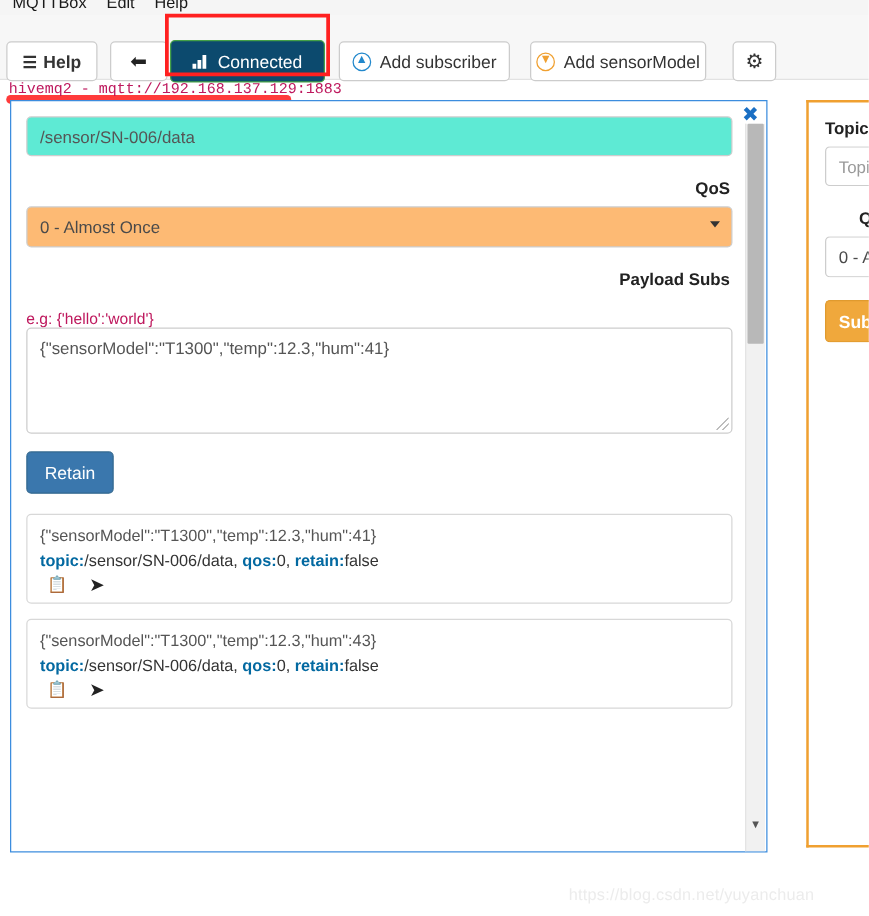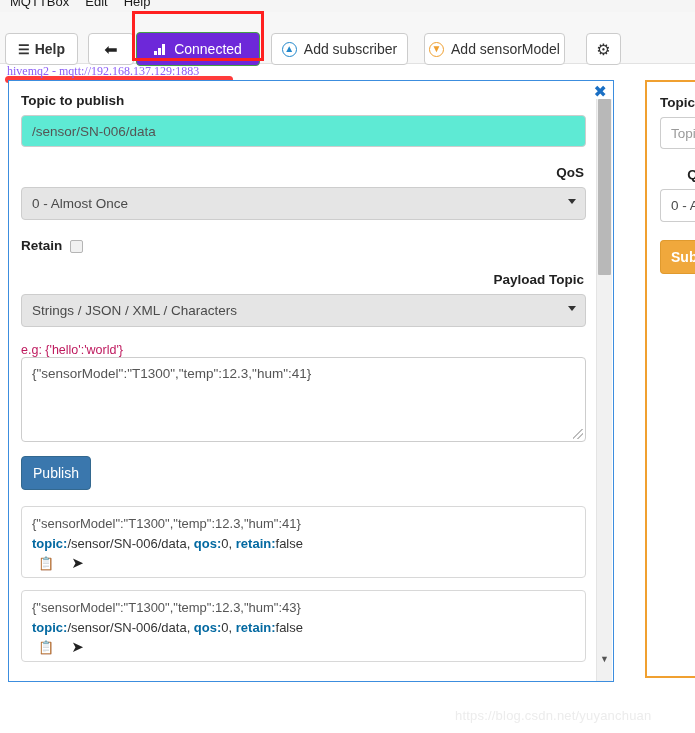--- a/index.html
+++ b/index.html
@@ -59,21 +59,21 @@
     white-space: nowrap;
     cursor: pointer;
     padding: 0 12px;
   }
   .btn-menu { left: 5px; top: 21px; width: 73px; font-weight: bold; font-size: 14px; }
   .btn-menu .hamburger { font-size: 13px; margin-right: 5px; letter-spacing: 0; }
   .btn-back { left: 88px; top: 21px; width: 46px; }
   .btn-back .arrow { font-size: 16px; color: #222; }
   .btn-connected {
     left: 136px; top: 20px; width: 124px; height: 34px;
-    background: #6d28d9;
+    background: #0c4a6e;
     border: 1px solid #43a047;
     color: #ffffff;
     font-size: 14px;
     border-radius: 4px;
   }
   .signal-icon {
     display: inline-block;
     width: 13px; height: 11px;
     margin-right: 7px;
     position: relative;
@@ -125,23 +125,23 @@
     width: 228px; height: 7px;
     background: #ff3b3b;
     border-radius: 4px;
     pointer-events: none;
   }
 
   
   .conn-label {
     position: absolute;
     left: 7px; top: 64px;
-    font-family: Liberation Serif, serif;
+    font-family: Liberation Mono, monospace;
     font-size: 12px;
-    color: #8b5cf6;
+    color: #be185d;
     white-space: nowrap;
   }
 
   
   .panel {
     position: absolute;
     background: #ffffff;
     box-sizing: border-box;
   }
   .panel-publisher {
@@ -209,21 +209,21 @@
   }
   .sel-box {
     width: 565px;
     height: 33px;
     border: 1px solid #cdcdcd;
     border-radius: 4px;
     box-sizing: border-box;
     font-size: 13.5px;
     color: #4a4a4a;
     padding: 0 10px;
-    background: #e5e5e5;
+    background: #fdba74;
     display: flex;
     align-items: center;
   }
   .caret {
     position: absolute;
     right: 10px; top: 12px;
     width: 0; height: 0;
     border-left: 4px solid transparent;
     border-right: 4px solid transparent;
     border-top: 5px solid #333;
@@ -471,44 +471,35 @@
 <div class="annot-underline"></div>
 
 <div class="conn-label">hivemq2 - mqtt://192.168.137.129:1883</div>
 
 <div class="panel panel-publisher">
 
   <div class="panel-close">✖</div>
 
   <div class="panel-body">
 
-    <div class="field-label">Topic to publish</div>
     <div class="txt-input">/sensor/SN-006/data</div>
 
     <div class="field-label sp">QoS</div>
     <div class="sel-wrap">
       <div class="sel-box">0 - Almost Once</div>
       <div class="caret"></div>
     </div>
 
-    <div class="retain-row">
-      <div class="field-label">Retain</div>
-      <span class="cb"></span>
-    </div>
-
-    <div class="field-label sp">Payload Topic</div>
-    <div class="sel-wrap">
-      <div class="sel-box">Strings / JSON / XML / Characters</div>
-      <div class="caret"></div>
-    </div>
+
+    <div class="field-label sp">Payload Subs</div>
     <div class="hint">e.g: {'hello':'world'}</div>
 
     <div class="ta">{"sensorModel":"T1300","temp":12.3,"hum":41}</div>
 
-    <div class="btn-publish">Publish</div>
+    <div class="btn-publish">Retain</div>
 
     <div class="msg-list">
 
       <div class="msg-card">
         <div class="msg-payload">{"sensorModel":"T1300","temp":12.3,"hum":41}</div>
         <div class="msg-meta"><b>topic:</b><span>/sensor/SN-006/data, </span><b>qos:</b><span>0, </span><b>retain:</b><span>false</span></div>
         <div class="msg-icons">
           <span class="icon-copy">📋</span>
           <span class="icon-share">➤</span>
         </div>

